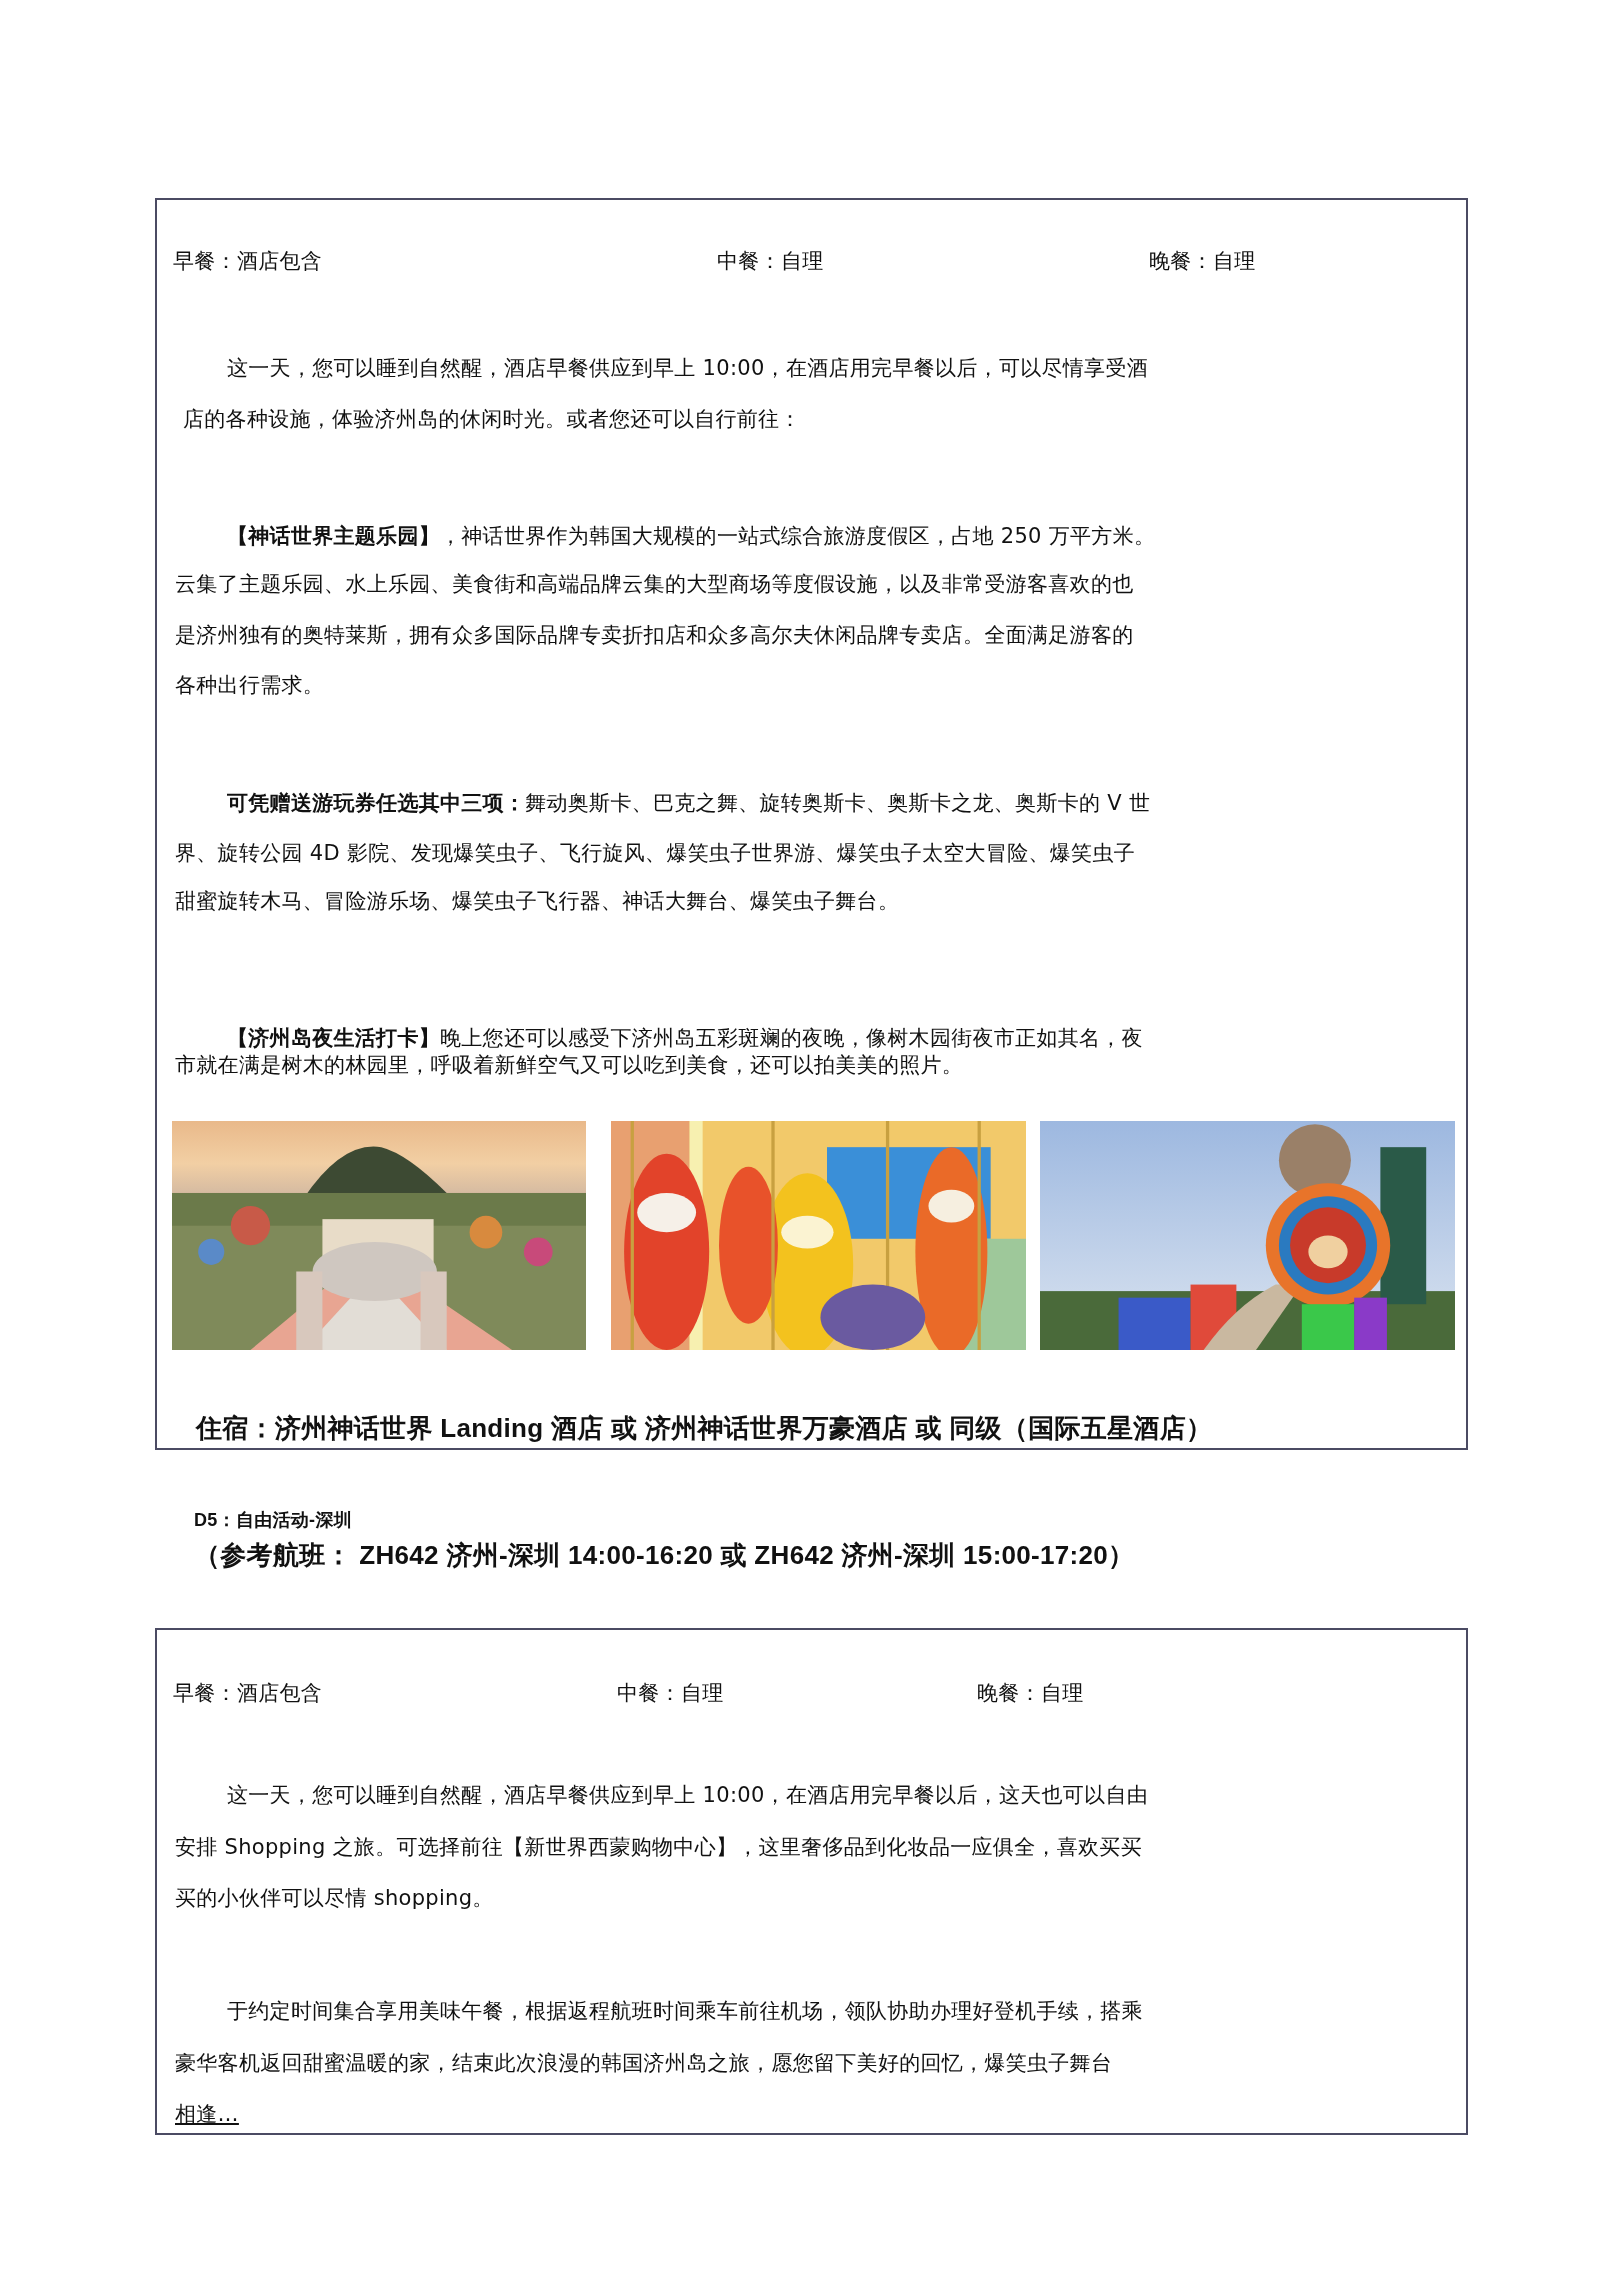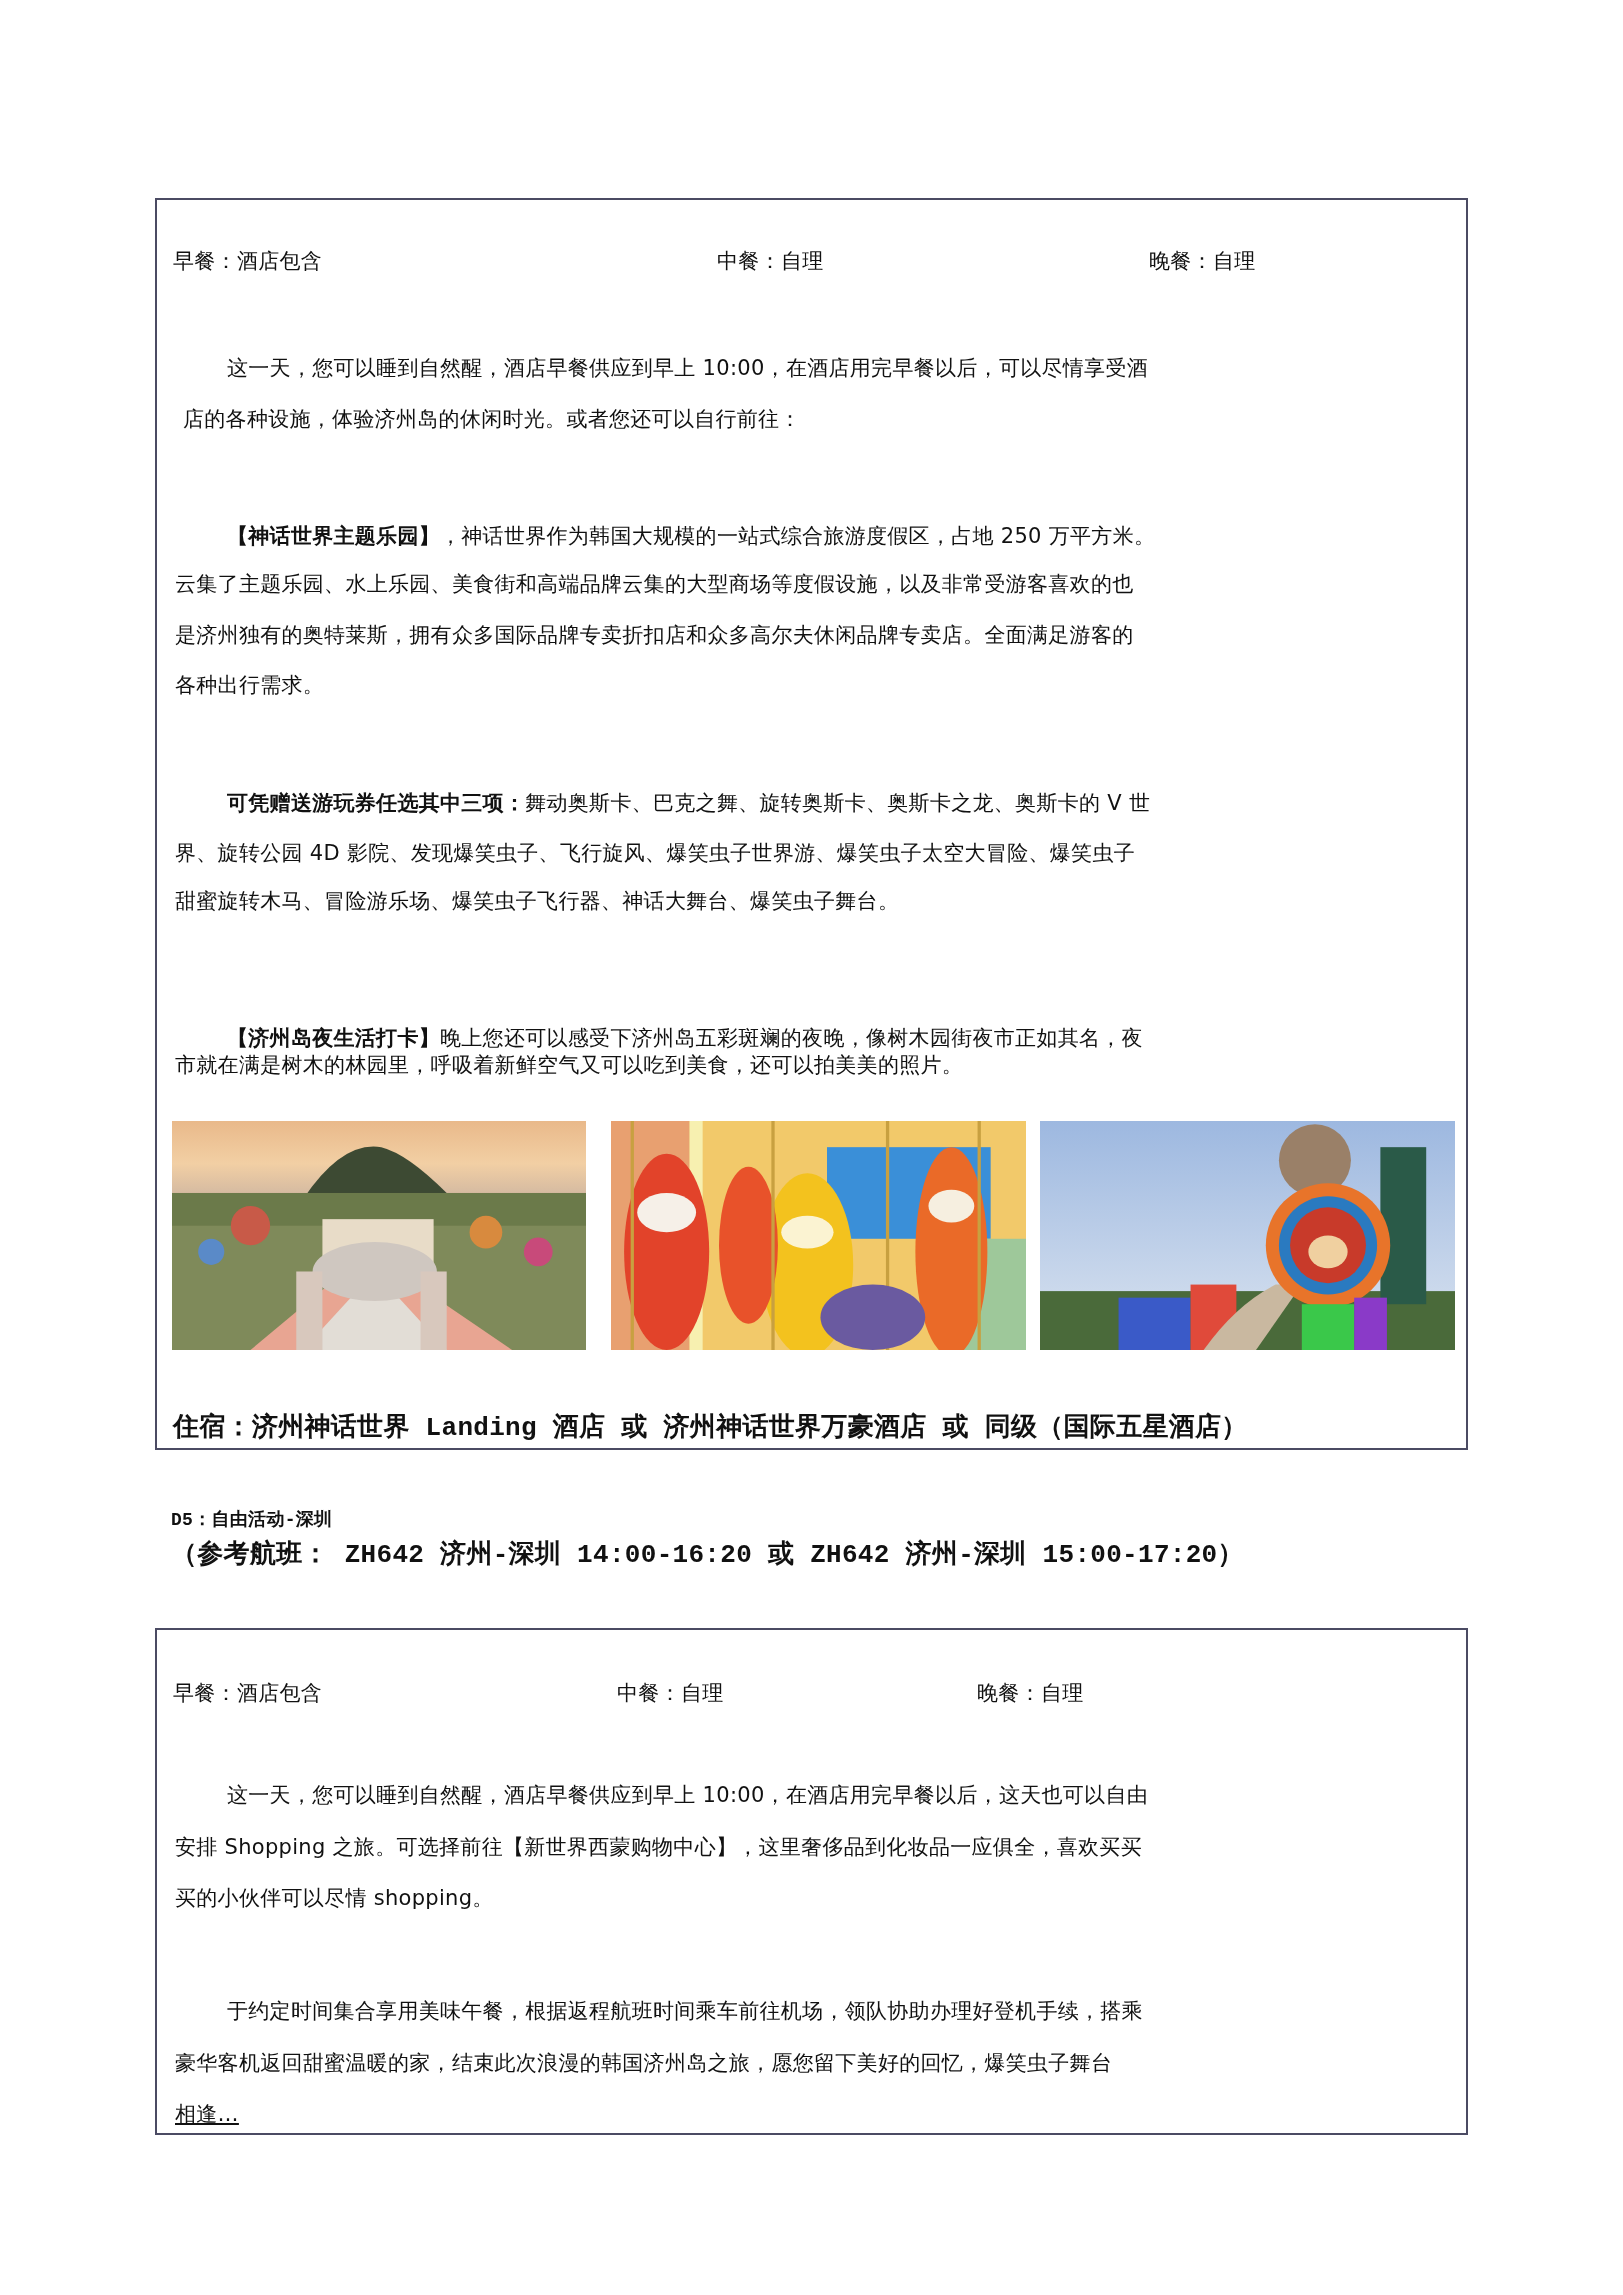--- a/index.html
+++ b/index.html
@@ -10,21 +10,21 @@
   }
   .box {
     position: absolute; border: 2px solid #4b4b63; box-sizing: border-box;
     background: #fff;
   }
   .line {
     position: absolute; white-space: nowrap; font-size: 21px;
     line-height: 33px; height: 33px; letter-spacing: 0.3px;
   }
   .bold { font-weight: bold; }
-  .mono { font-family: Liberation Mono, monospace; }
+  .mono { font-family: Liberation Sans, sans-serif; margin-left: 23px; }
   .photo {
     position: absolute; overflow: hidden;
   }
   .photo svg { width: 100%; height: 100%; display: block; }
 </style>
 </head>
 <body>
 
 <div class="box" style="left:155px; top:198px; width:1313px; height:1252px;"></div>
 

